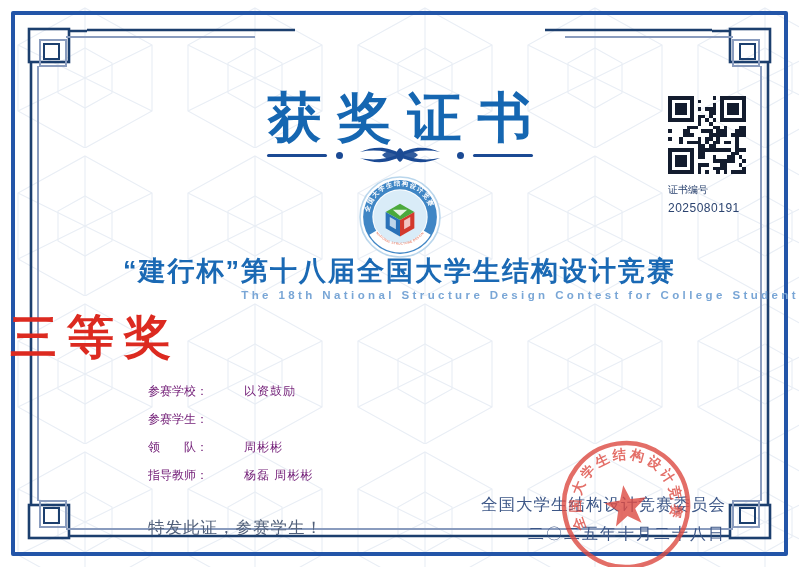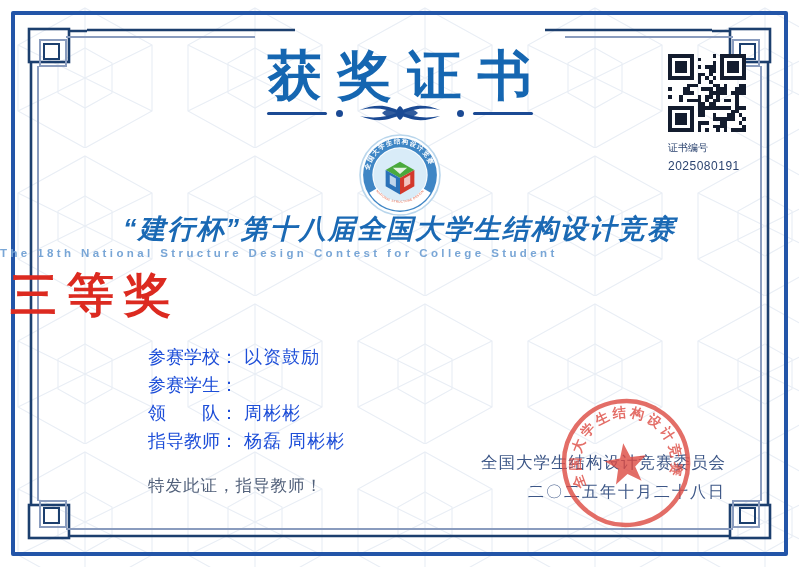--- a/index.html
+++ b/index.html
@@ -6,50 +6,50 @@
   .stage{
     position:relative;width:799px;height:567px;overflow:hidden;background:#ffffff;
     font-family:"Liberation Sans","DejaVu Sans",sans-serif;
   }
   .bg-pattern{position:absolute;inset:0;z-index:0;}
   .outer-border{
     position:absolute;left:11px;top:11px;right:11px;bottom:11px;
     border:4px solid #2355a8;border-radius:2px;z-index:1;pointer-events:none;
   }
   .frame-svg{position:absolute;inset:0;z-index:2;pointer-events:none;}
-  .content{position:absolute;inset:0;z-index:3;}
+  .content{position:absolute;inset:0;z-index:3;margin-top:42px;}
 
   .cert-title{
     position:absolute;top:40px;left:0;width:100%;text-align:center;
     font-size:54px;font-weight:700;color:#1566b1;letter-spacing:16px;text-indent:16px;
   }
   .divider{
     position:absolute;top:102px;left:0;width:100%;height:22px;
     display:flex;align-items:center;justify-content:center;gap:9px;
   }
   .divider .rule{width:60px;height:3px;background:#1b4a94;border-radius:2px;}
   .divider .dot{width:7px;height:7px;border-radius:50%;background:#1b4a94;}
 
   .logo{position:absolute;top:134px;left:359px;width:82px;height:82px;}
 
   .contest-name{
     position:absolute;top:211px;left:0;width:100%;text-align:center;
-    font-size:27px;font-weight:700;color:#1a69b4;letter-spacing:2px;font-style:italic;
+    font-size:27px;font-weight:700;color:#1a69b4;letter-spacing:2px;
   }
   .contest-name-en{
-    position:absolute;top:247px;left:0;width:100%;text-align:left;
+    position:absolute;top:247px;left:0;width:100%;text-align:right;
     font-size:11.5px;font-weight:600;color:#79a6d6;letter-spacing:3.4px;
   }
   .award{
     position:absolute;top:264px;left:0;width:100%;text-align:left;
     font-size:47px;font-weight:800;color:#dc2a20;letter-spacing:10px;text-indent:10px;
   }
 
   .fields{position:absolute;left:148px;top:341px;}
-  .field-row{height:28px;font-size:18px;color:#1d4ed8;display:flex;align-items:flex-end;}
+  .field-row{height:28px;font-size:12px;color:#701a75;display:flex;align-items:flex-start;}
   .field-label{display:inline-block;width:88px;white-space:pre;}
   .field-value{margin-left:8px;letter-spacing:1px;}
 
   .motto{position:absolute;left:148px;top:475px;font-size:16.5px;color:#51607a;letter-spacing:1px;}
 
   .signature{position:absolute;right:73px;top:452px;text-align:right;color:#3d5787;}
   .signature .issuer{font-size:16.5px;letter-spacing:1px;}
   .signature .date{font-size:16px;letter-spacing:2px;margin-top:8px;}
 
   .seal{position:absolute;left:558px;top:395px;width:136px;height:136px;
@@ -175,21 +175,21 @@
       <div class="field-row">
         <span class="field-label">领　　队：</span>
         <span class="field-value">周彬彬</span>
       </div>
       <div class="field-row">
         <span class="field-label">指导教师：</span>
         <span class="field-value">杨磊 周彬彬</span>
       </div>
     </div>
 
-    <div class="motto">特发此证，指导教师！</div>
+    <div class="motto">特发此证，参赛学生！</div>
 
     <div class="signature">
       <div class="issuer">全国大学生结构设计竞赛委员会</div>
       <div class="date">二〇二五年十月二十八日</div>
     </div>
 
     <svg class="seal" viewBox="0 0 136 136">
       <circle cx="68" cy="68" r="62" fill="none" stroke="#dd4a42" stroke-width="4.5"></circle>
       <defs>
         <path id="sealArc" d="M26.3,87.4 A46 46 0 1 1 109.7,87.4" fill="none"></path>

